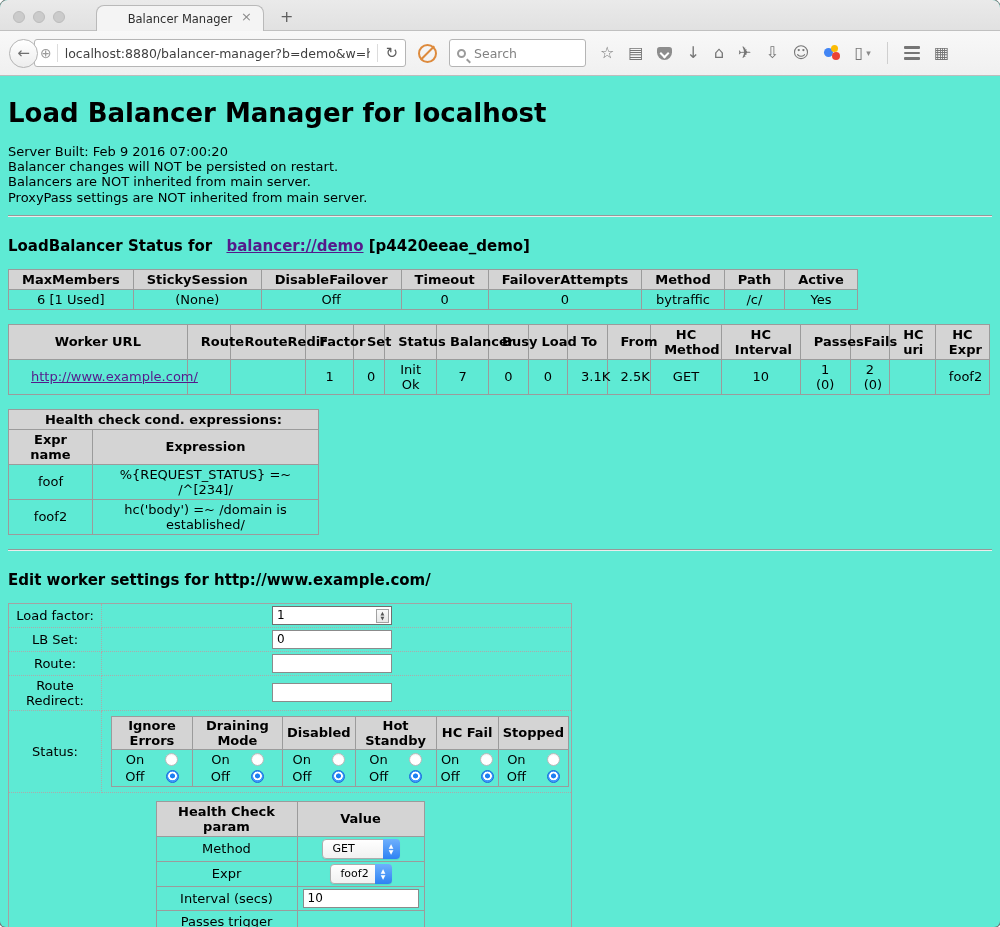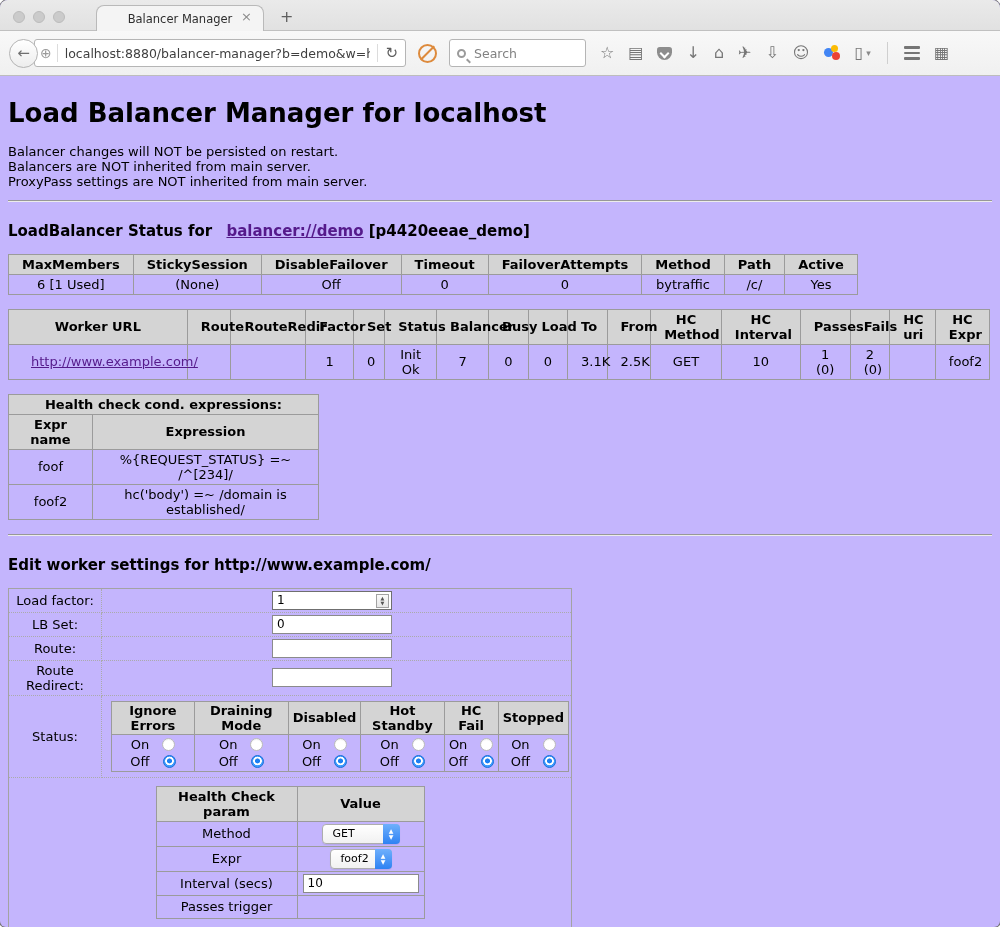--- a/index.html
+++ b/index.html
@@ -1,20 +1,20 @@
 <!DOCTYPE html>
 <html><head>
 <meta charset="utf-8">
 <style>
   * { box-sizing: border-box; }
   html,body { margin:0; padding:0; background:#fff; }
   body { font-family:"DejaVu Sans","Liberation Sans",sans-serif; width:1000px; }
 
   .window { width:1000px; height:927px; border-radius:8px 8px 6px 6px; overflow:hidden;
-            background:#c4b5fd; box-shadow:0 0 0 1px rgba(0,0,0,.55); position:relative; }
+            background:#5eead4; box-shadow:0 0 0 1px rgba(0,0,0,.55); position:relative; }
 
   
   .tabbar { height:31px; background:linear-gradient(#eaeaea,#e1e1e1); position:relative;
             display:flex; align-items:flex-end; border-bottom:1px solid #c0c0c0; }
   .traffic { position:absolute; left:13px; top:11px; display:flex; gap:8px; }
   .dot { width:12px; height:12px; border-radius:50%; background:#cbcbcb; border:1px solid #bcbcbc; }
   .tab { width:168px; height:26px; margin-left:96px; background:#f4f4f4; border:1px solid #b9b9b9;
          border-bottom:none; border-radius:8px 8px 0 0; display:flex; align-items:center;
          justify-content:center; position:relative; font-size:11.5px; color:#2e2e2e; z-index:2; margin-bottom:-1px; }
   .tab-close { position:absolute; right:11px; top:4px; color:#8b8b8b; font-size:13px; line-height:1; cursor:default; }
@@ -82,21 +82,21 @@
          padding:1px 4px; background:#fff; }
   .numwrap { position:relative; display:inline-block; }
   .numwrap .txt { border:1px solid #6f6f6f; }
   .spin { position:absolute; right:3px; top:3px; width:13px; height:14px; border:1px solid #a2a2a2;
           background:linear-gradient(#fafafa,#e7e7e7); display:flex; flex-direction:column;
           align-items:center; justify-content:center; font-size:5px; line-height:5px; color:#555; }
 
   table.status { border-collapse:collapse; margin:3px 0 3px 7px; }
   table.status th, table.status td { border:1px solid #9b9b9b; font-size:13px; padding:1px 4px; text-align:center; }
   table.status th { background:#d4d4d4; }
-  .rline { display:flex; align-items:center; justify-content:center; gap:13px; line-height:17px; }
+  .rline { display:flex; align-items:center; justify-content:center; gap:21px; line-height:17px; }
   .radio { width:13px; height:13px; border-radius:50%; display:inline-block; flex:0 0 auto; }
   .radio.un { background:#fff; border:1px solid #b9b9b9; box-shadow:inset 0 1px 1px rgba(0,0,0,.06); }
   .radio.ck { background:radial-gradient(circle at 50% 45%, #1d7ff2 0 2.2px, #ffffff 2.8px 4px, #3f9bfd 4.6px 100%);
               border:1px solid #1d6fd8; }
 
   table.hc { border-collapse:collapse; margin:6px auto; }
   table.hc th, table.hc td { border:1px solid #9b9b9b; font-size:13px; padding:2px 4px; text-align:center; height:23px; }
   table.hc th { background:#d4d4d4; }
   table.hc td.vcell { width:127px; }
   table.hc td.pcell { width:141px; }
@@ -168,20 +168,21 @@
         </span>
       <span class="gi">▦</span>
     </div>
   </div>
 
   <div class="content">
 
     <h1>Load Balancer Manager for localhost</h1>
 
     <div class="info">
+      <div>Server Built: Feb 9 2016 07:00:20</div>
       <div>Balancer changes will NOT be persisted on restart.</div>
       <div>Balancers are NOT inherited from main server.</div>
       <div>ProxyPass settings are NOT inherited from main server.</div>
     </div>
 
     <hr>
 
     <h3><span>LoadBalancer Status for </span><a class="vlink" href="#">balancer://demo</a><span> [p4420eeae_demo]</span></h3>
 
     <table class="grid t1">

